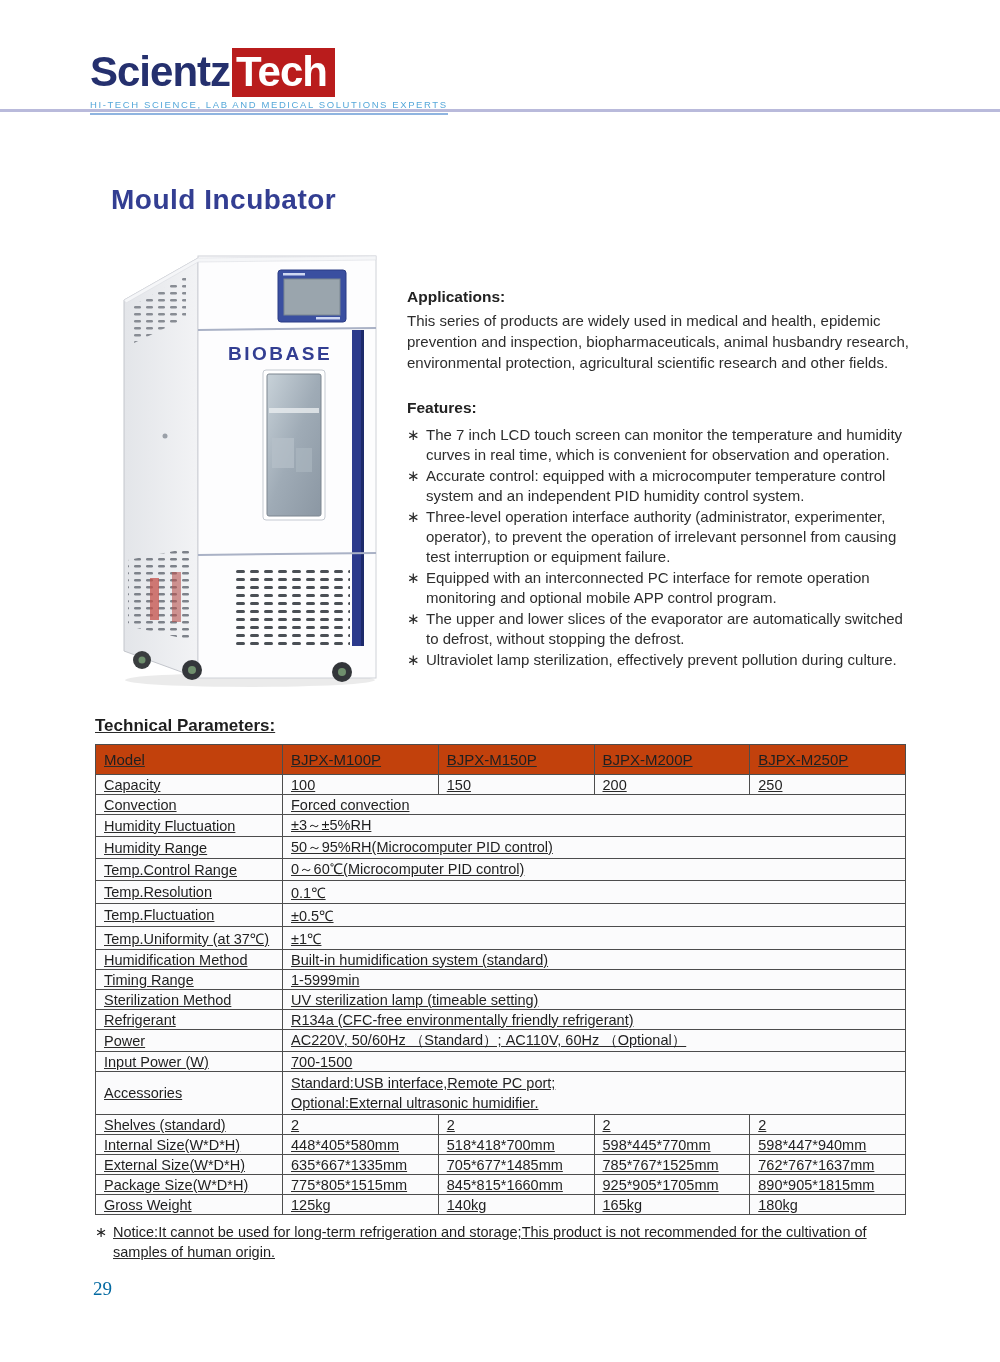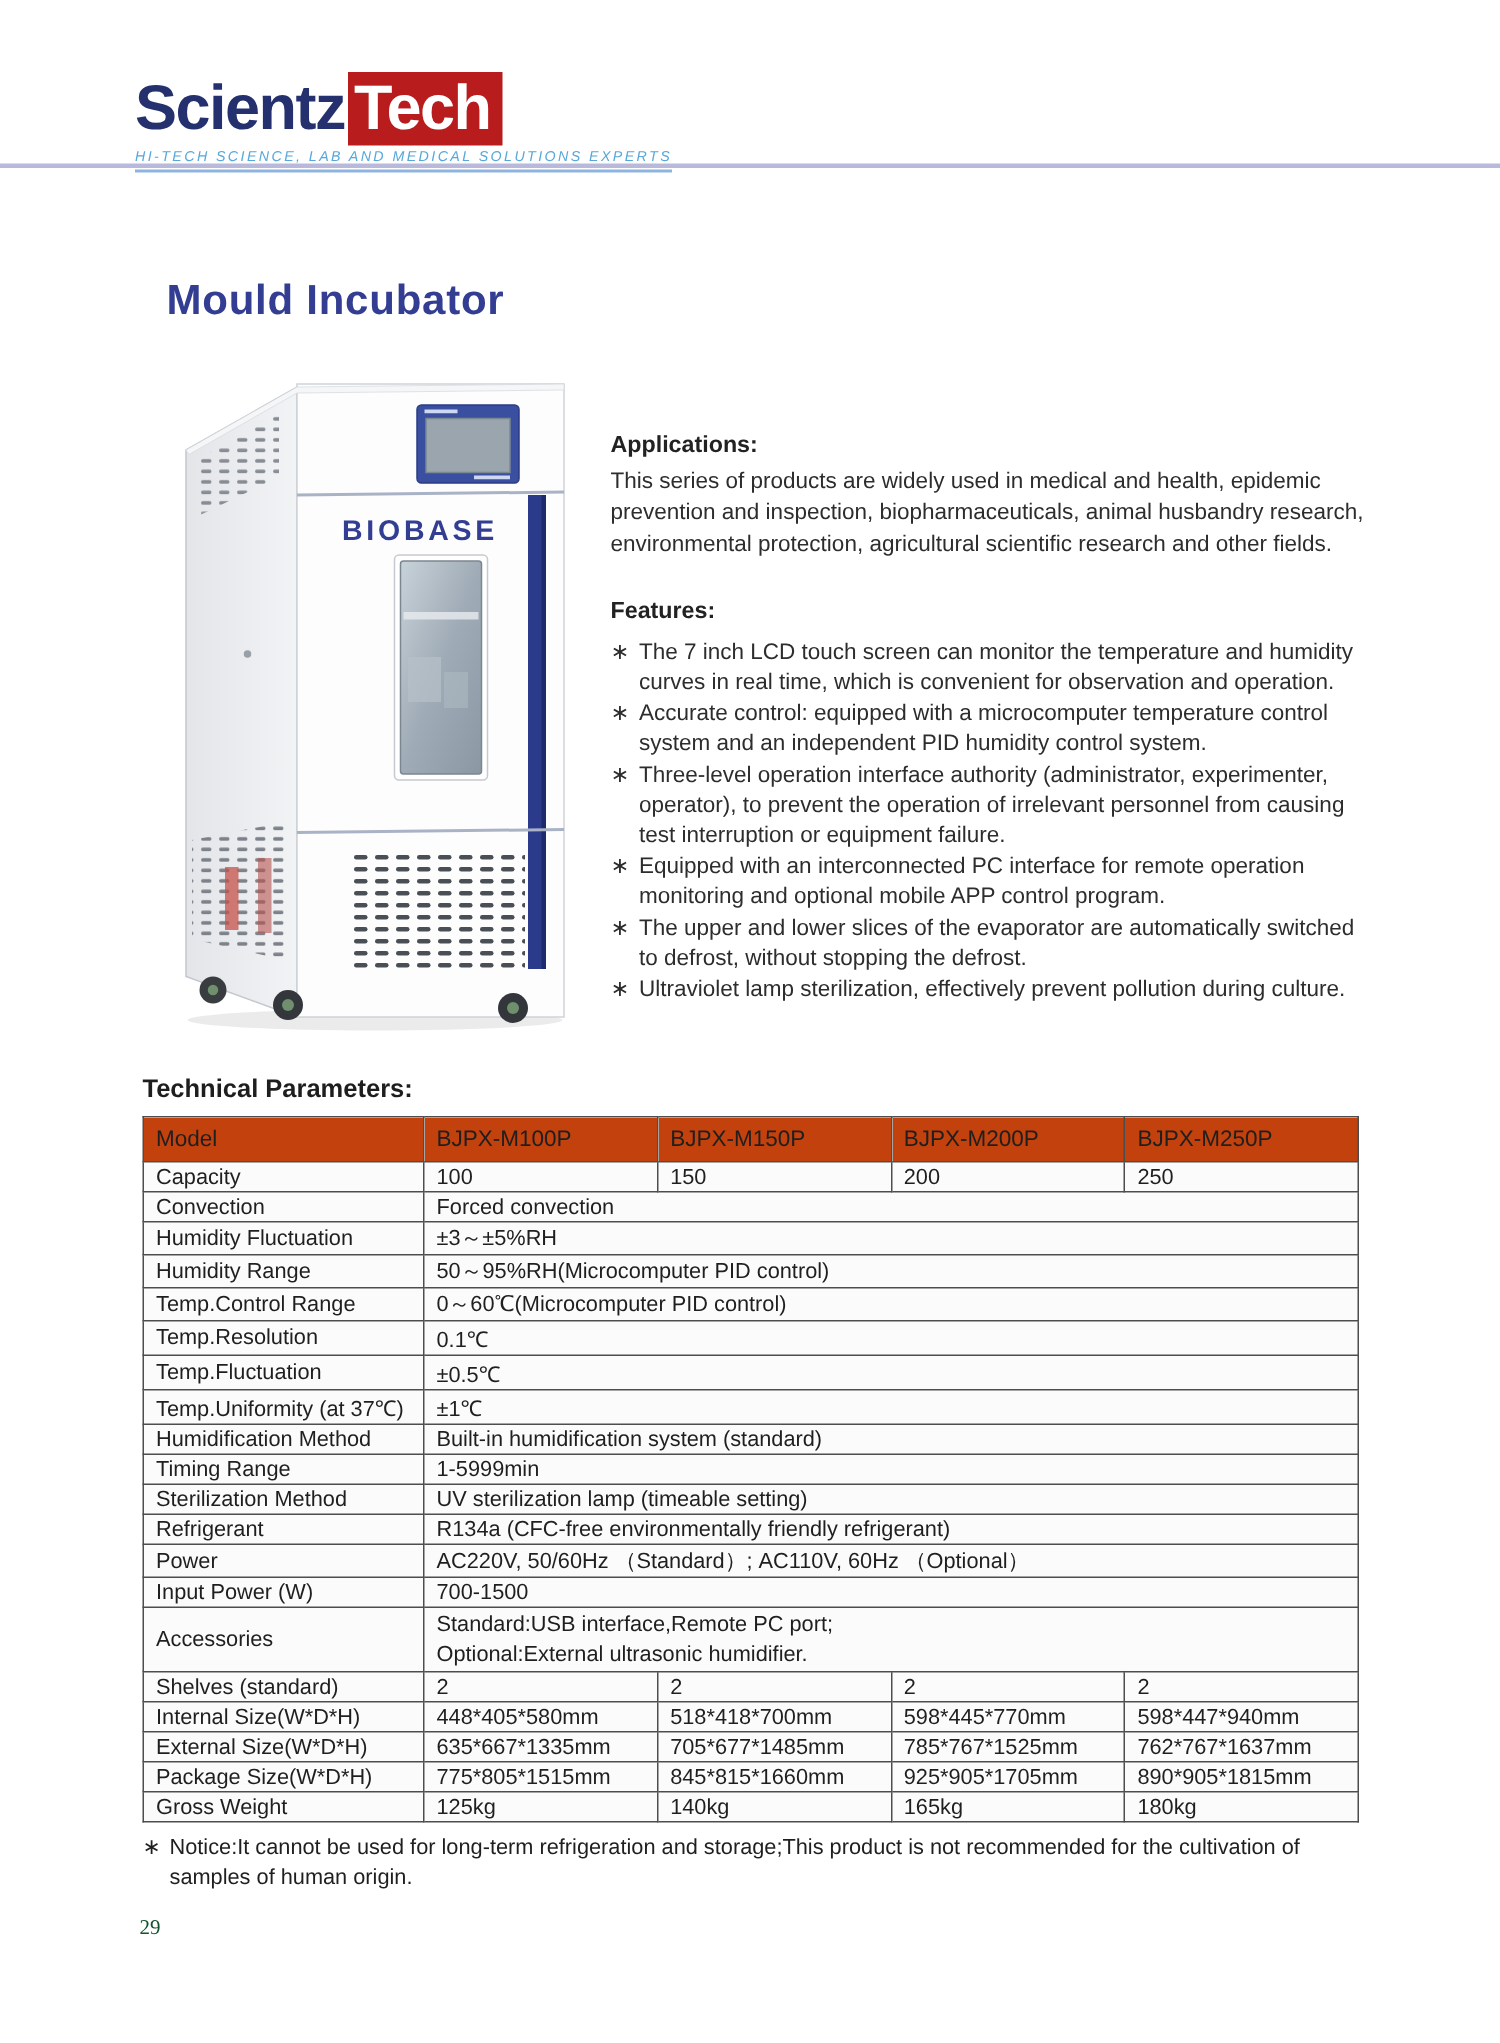--- a/index.html
+++ b/index.html
@@ -6,54 +6,54 @@
   html,body { width:1000px; }
   body {
     height:1362px; position:relative; background:#ffffff;
     font-family:"Liberation Sans", sans-serif; color:#2b2b2b;
     overflow:hidden;
   }
   
   .logo-block { position:absolute; left:90px; top:50px; }
   .logo-line { font-weight:bold; font-size:42px; letter-spacing:-1px; color:#25306e; line-height:44px; white-space:nowrap; }
   .logo-tech { background:#b91c1c; color:#ffffff; padding:0 8px 2px 4px; margin-left:2px; }
-  .tagline { display:inline-block; margin-top:3px; font-size:9.5px; letter-spacing:1.6px; color:#56a8da; border-bottom:2px solid #8fb4e0; padding-bottom:3px; white-space:nowrap;font-style:italic; }
+  .tagline { display:inline-block; margin-top:3px; font-size:9.5px; letter-spacing:1.6px; color:#56a8da; border-bottom:2px solid #8fb4e0; padding-bottom:3px; white-space:nowrap; }
   .header-rule { position:absolute; left:0; top:109px; width:1000px; height:3px; background:#b9badb; }
   
   .page-title { position:absolute; left:111px; top:184px; font-size:28px; font-weight:bold; color:#333e92; letter-spacing:0.5px; }
   
   .figure { position:absolute; left:110px; top:248px; width:282px; height:442px; }
   
   .right-col { position:absolute; left:407px; top:288px; width:502px; }
   .sec-heading { font-size:15.5px; font-weight:bold; color:#222; margin-bottom:4px; }
   .body-text { font-size:15px; line-height:21px; color:#2d2d2d; }
   .features-block { margin-top:26px; }
   .features-list { list-style:none; margin-top:8px; }
   .features-list li { position:relative; padding-left:19px; font-size:15px; line-height:20px; color:#2d2d2d; margin-bottom:1px; }
   .feat-marker { position:absolute; left:0; top:0; }
   
-  .tech-section { position:absolute; left:95px; top:716px; width:812px; }
+  .tech-section { position:absolute; left:95px; top:716px; width:812px;text-decoration:underline; }
   .tech-heading { font-size:17px; font-weight:bold; color:#1e1e1e; margin-bottom:8px; }
   table.params { width:810px; border-collapse:collapse; table-layout:fixed; }
   table.params th, table.params td {
     border:1px solid #4d4d4d; font-size:14.5px; font-weight:normal;
     text-align:left; padding:1px 8px; color:#1f1f1f; background:#fbfbfc;
     overflow:hidden; white-space:nowrap;
   }
   table.params th { background:#c2410c; height:30px; font-size:15px; }
   table.params td { height:20px; }
   table.params td.two-line { height:42px; white-space:normal; }
   table.params td.two-line div { line-height:20px; }
   col.c-label { width:187px; }
   col.c-val { width:155.75px; }
   
   .notice { margin-top:7px; position:relative; padding-left:18px; font-size:14.5px; line-height:20px; color:#1f1f1f; width:812px; }
   .notice .feat-marker { top:0; }
   
-  .page-number { position:absolute; left:93px; top:1278px; font-family:"Liberation Serif", serif; font-size:14px; color:#14532d; }
+  .page-number { position:absolute; left:93px; top:1278px; font-family:"Liberation Serif", serif; font-size:19px; color:#0369a1; }
 </style>
 </head>
 <body>
 
 <div class="logo-block">
   <div class="logo-line"><span>Scientz</span><span class="logo-tech">Tech</span></div>
   <span class="tagline">HI-TECH SCIENCE, LAB AND MEDICAL SOLUTIONS EXPERTS</span>
 </div>
 <div class="header-rule"></div>
 

